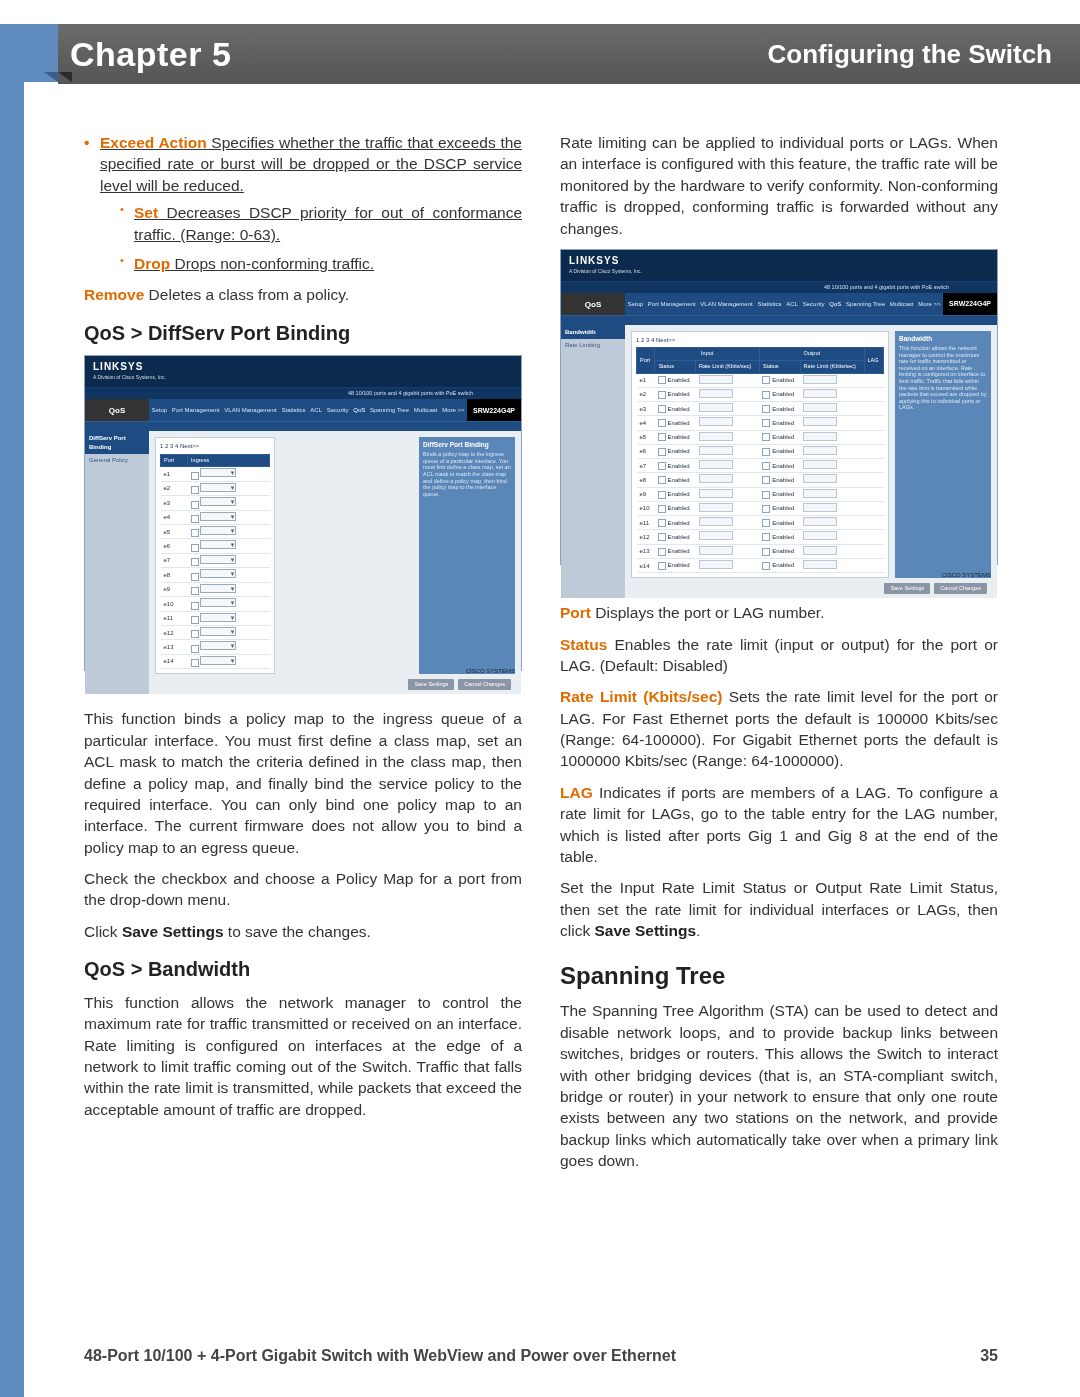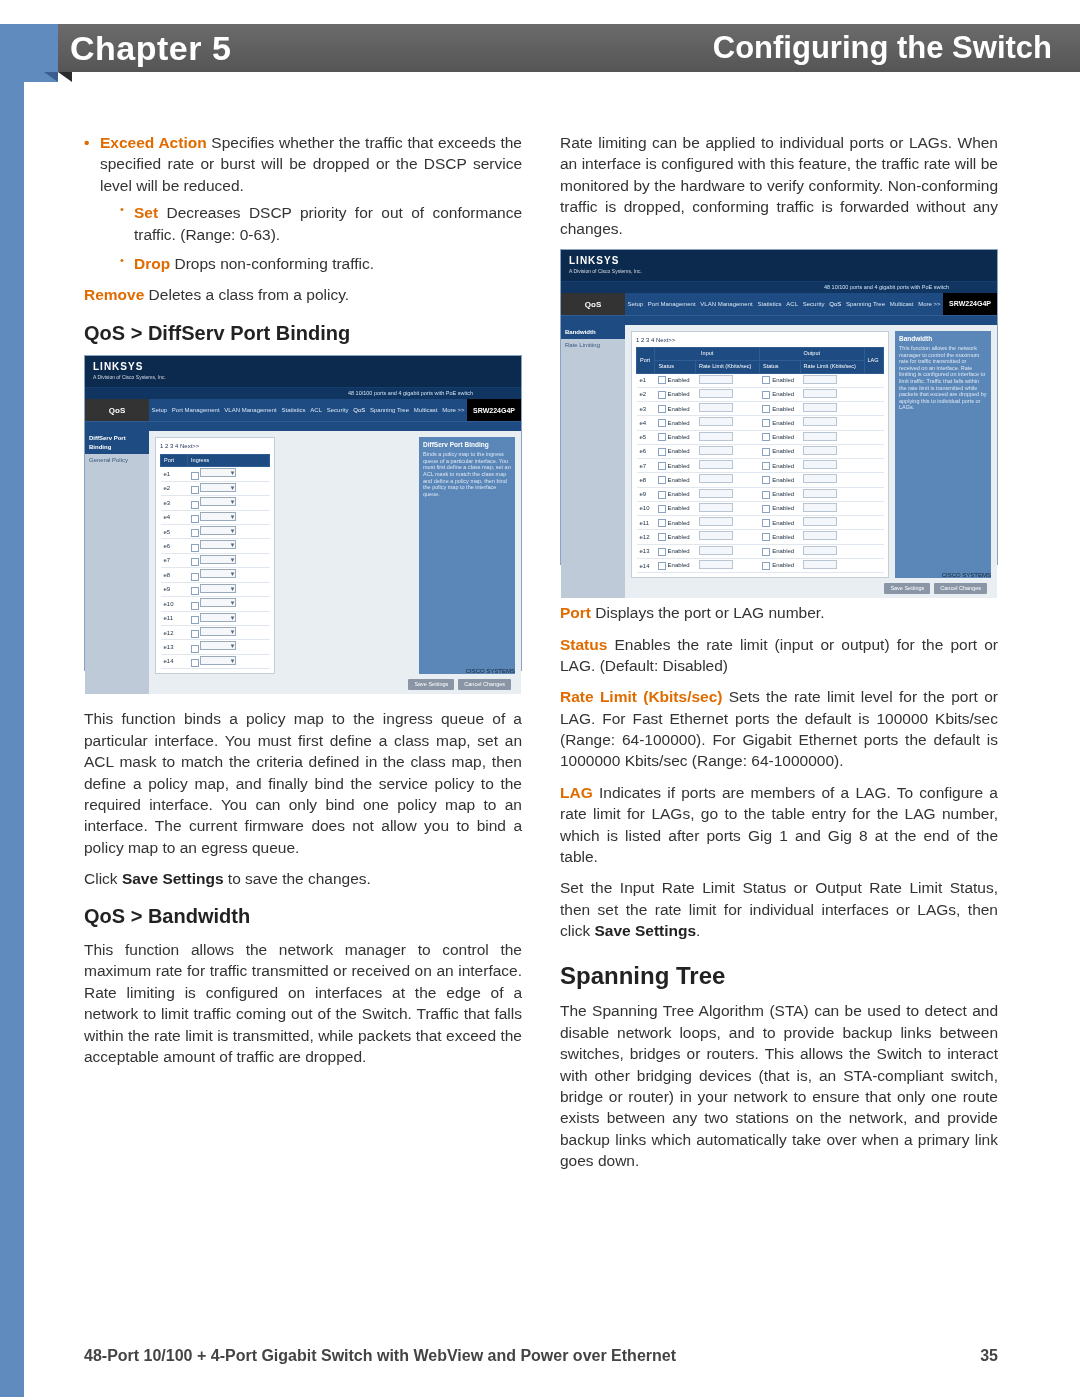--- a/index.html
+++ b/index.html
@@ -18,31 +18,31 @@
     left: 0; right: 0; top: 24px;
     height: 58px;
   }
   .hdr-blue {
     position: absolute;
     left: 0; top: 0; width: 58px; height: 58px;
     background: #5f8bbf;
   }
   .hdr-gray {
     position: absolute;
-    left: 58px; right: 0; top: 0; height: 48px;
+    left: 58px; right: 0; top: 0; height: 60px;
     background: linear-gradient(#6b6b6b, #555);
     display: flex; justify-content: space-between; align-items: center;
     padding: 0 28px 0 12px;
     color: #fff;
   }
   .hdr-gray .ch {
     font-size: 34px; font-weight: 700; letter-spacing: 0.5px;
   }
   .hdr-gray .sub {
-    font-size: 31px; font-weight: 700;
+    font-size: 26px; font-weight: 700;
     font-family: "Myriad Pro", "Segoe UI", Arial, sans-serif;
   }
   .hdr-tri-dark {
     position: absolute;
     left: 58px; top: 48px;
     width: 0; height: 0;
     border-left: 14px solid transparent;
     border-top: 10px solid #2b2b2b;
   }
   .hdr-tri-blue {
@@ -70,21 +70,21 @@
     column-gap: 38px;
     font-size: 15.5px;
     line-height: 1.38;
     color: #333;
   }
   .col { }
   p { margin-bottom: 10px; text-align: justify; }
   .b-orange { color: #e06c00; font-weight: 700; }
   .b-dark { font-weight: 700; color: #222; }
   ul.bullets { list-style: none; margin: 0 0 10px 0; }
-  ul.bullets > li { position: relative; padding-left: 16px; margin-bottom: 8px; text-align: justify; }
+  ul.bullets > li { position: relative; padding-left: 16px; margin-bottom: 8px; text-align: justify; text-decoration: underline; }
   ul.bullets > li::before {
     content: "•"; position: absolute; left: 0; top: 0;
     color: #e06c00; font-weight: 700;
   }
   ul.subb { list-style: none; margin: 6px 0 0 20px; }
   ul.subb > li { position: relative; padding-left: 14px; margin-bottom: 8px; text-align: justify; }
   ul.subb > li::before {
     content: "•"; position: absolute; left: 0; top: 0;
     color: #e06c00; font-size: 11px;
   }
@@ -332,20 +332,21 @@
           <div class="footer">
             <span class="btn">Save Settings</span>
             <span class="btn">Cancel Changes</span>
           </div>
         </div>
       </div>
     </div>
     <div class="caption">QoS &gt; DiffServ Port Binding</div>
 
     <p>This function binds a policy map to the ingress queue of a particular interface. You must first define a class map, set an ACL mask to match the criteria defined in the class map, then define a policy map, and finally bind the service policy to the required interface. You can only bind one policy map to an interface. The current firmware does not allow you to bind a policy map to an egress queue.</p>
+    <p>Check the checkbox and choose a Policy Map for a port from the drop-down menu.</p>
     <p><span>Click </span><span class="b-dark">Save Settings</span><span> to save the changes.</span></p>
 
     <h2 class="sec">QoS &gt; Bandwidth</h2>
     <p>This function allows the network manager to control the maximum rate for traffic transmitted or received on an interface. Rate limiting is configured on interfaces at the edge of a network to limit traffic coming out of the Switch. Traffic that falls within the rate limit is transmitted, while packets that exceed the acceptable amount of traffic are dropped.</p>
   </div>
 
   <div class="col">
     <p>Rate limiting can be applied to individual ports or LAGs. When an interface is configured with this feature, the traffic rate will be monitored by the hardware to verify conformity. Non-conforming traffic is dropped, conforming traffic is forwarded without any changes.</p>
 
     <div class="shot" style="height:316px">

